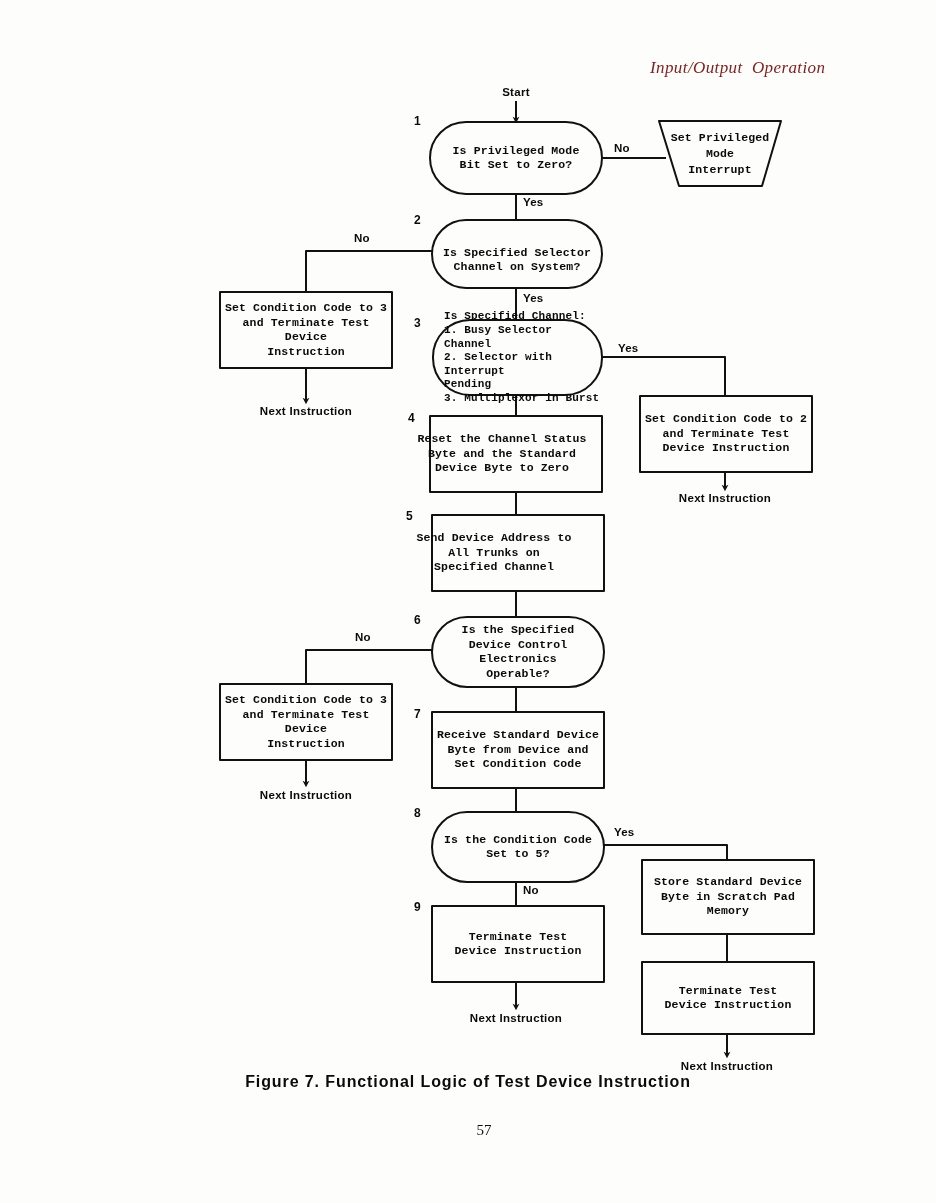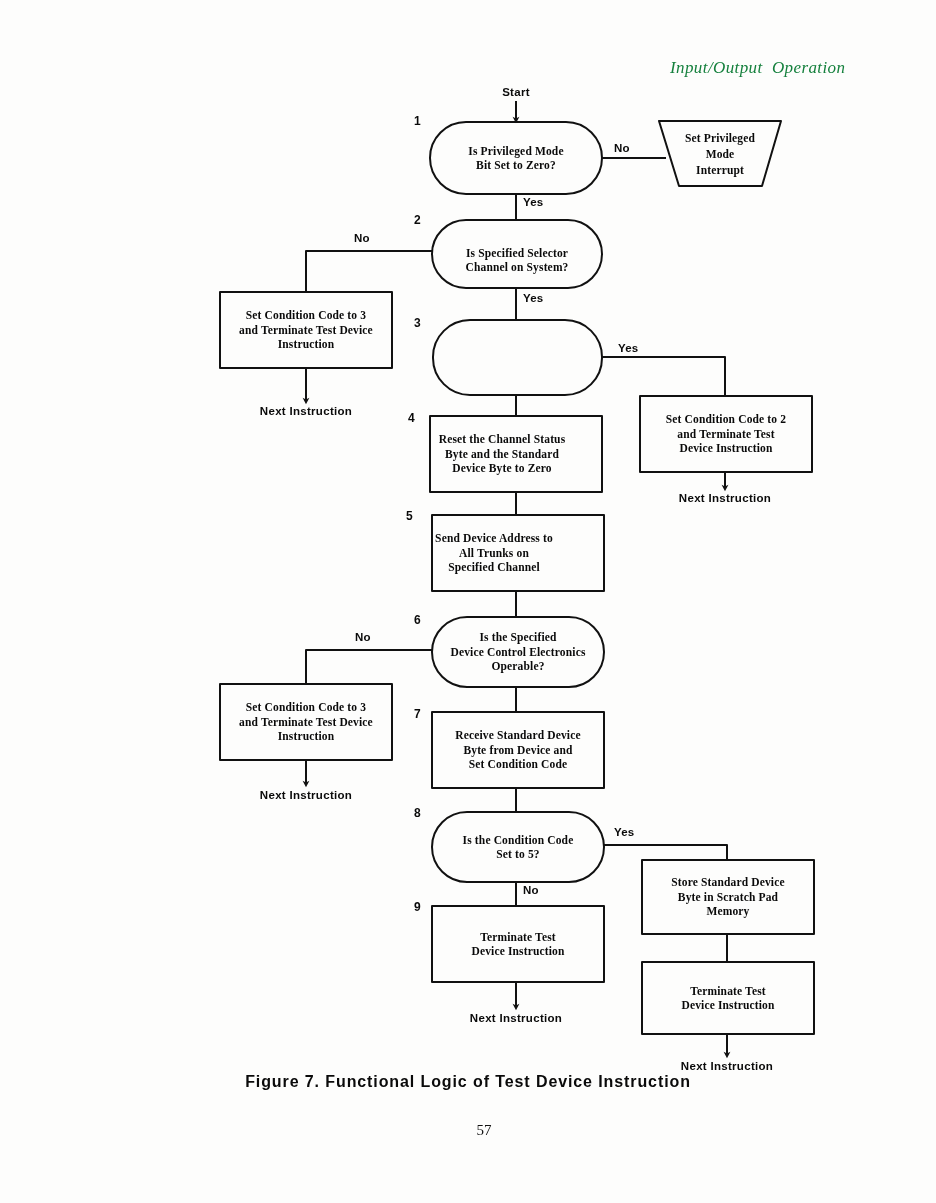--- a/index.html
+++ b/index.html
@@ -6,30 +6,30 @@
   body{width:936px;height:1203px;position:relative;
        font-family:"Liberation Sans","DejaVu Sans",sans-serif;
        color:#111;overflow:hidden;}
   .page{position:absolute;inset:0;background:#fdfdfc;}
 
   
   #running-head{
     position:absolute;left:650px;top:58px;width:220px;
     font-family:"Liberation Serif","DejaVu Serif",serif;
     font-style:italic;font-size:17px;letter-spacing:.4px;
-    text-align:left;color:#15803d;white-space:pre;margin-left:20px;
+    text-align:left;color:#7f1d1d;white-space:pre;
   }
 
   
   #flow-svg{position:absolute;left:0;top:0;width:936px;height:1203px;}
 
   
   .node-text{
     position:absolute;
-    font-family:Liberation Serif, serif;
+    font-family:Liberation Mono, monospace;
     font-weight:bold;font-size:11.5px;line-height:14.5px;
     text-align:center;color:#0a0a0a;letter-spacing:.15px;
     white-space:pre-line;
     display:flex;align-items:center;justify-content:center;
   }
   .node-text.left-align{text-align:left;justify-content:flex-start;}
   .step-num{
     position:absolute;font-weight:bold;font-size:12px;
     color:#0a0a0a;
   }
@@ -146,20 +146,25 @@
 Mode
 Interrupt</div>
 
   <div class="node-text" style="left:432px;top:220px;width:170px;height:80px">Is Specified Selector
 Channel on System?</div>
 
   <div class="node-text" style="left:220px;top:292px;width:172px;height:76px">Set Condition Code to 3
 and Terminate Test Device
 Instruction</div>
 
+  <div class="node-text left-align" style="left:444px;top:322px;width:160px;height:72px;line-height:13.6px;font-size:11px">Is Specified Channel:
+1. Busy Selector Channel
+2. Selector with Interrupt
+    Pending
+3. Multiplexor in Burst</div>
 
   <div class="node-text" style="left:640px;top:396px;width:172px;height:76px">Set Condition Code to 2
 and Terminate Test
 Device Instruction</div>
 
   <div class="node-text" style="left:416px;top:416px;width:172px;height:76px">Reset the Channel Status
 Byte and the Standard
 Device Byte to Zero</div>
 
   <div class="node-text" style="left:408px;top:515px;width:172px;height:76px">Send Device Address to

